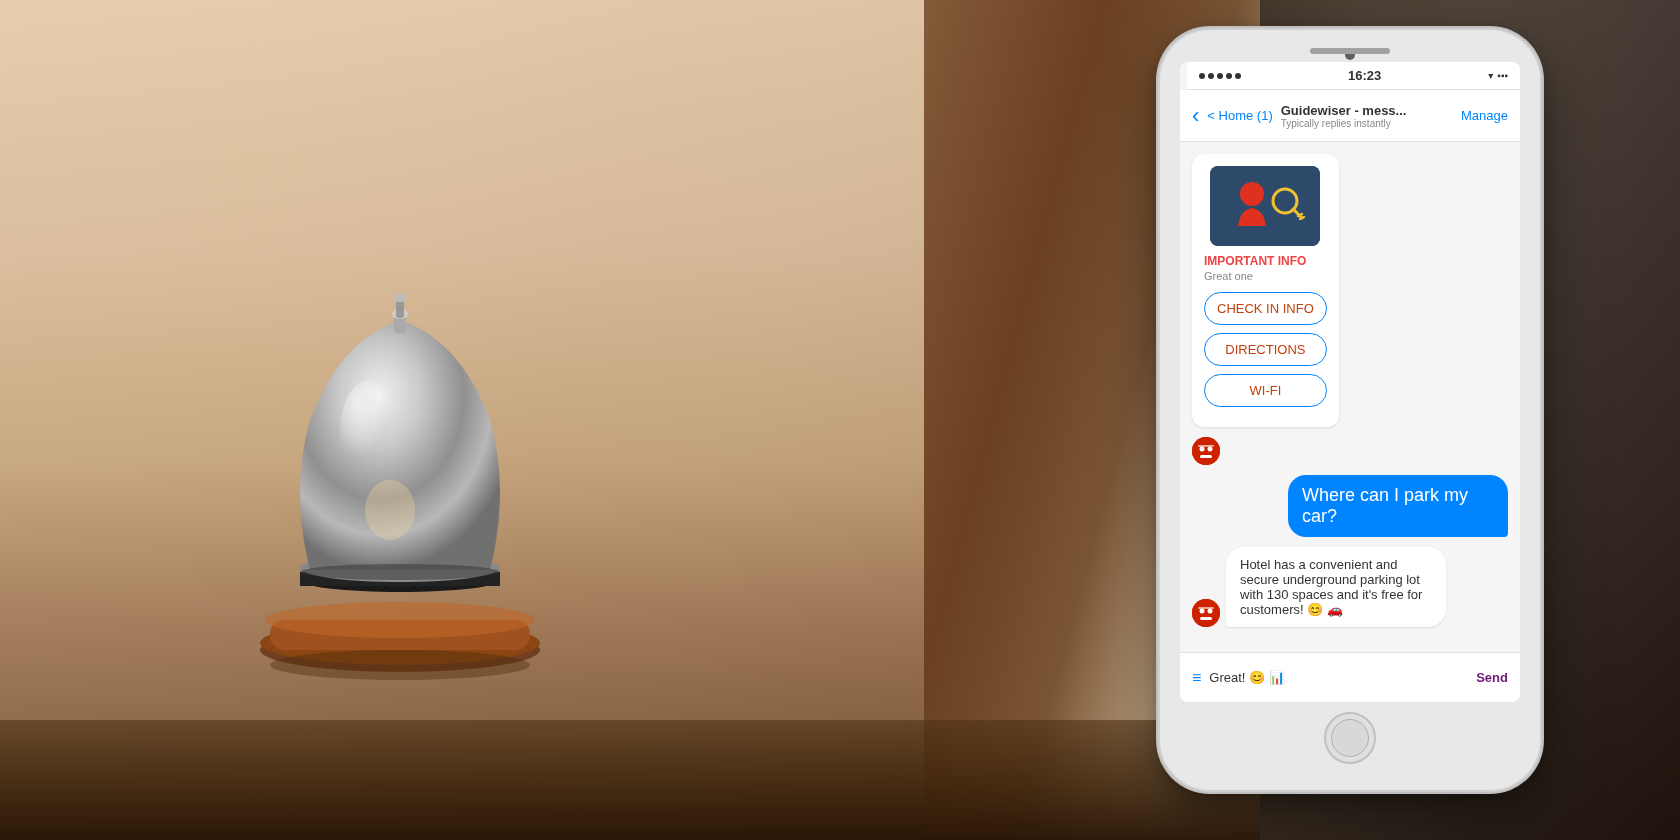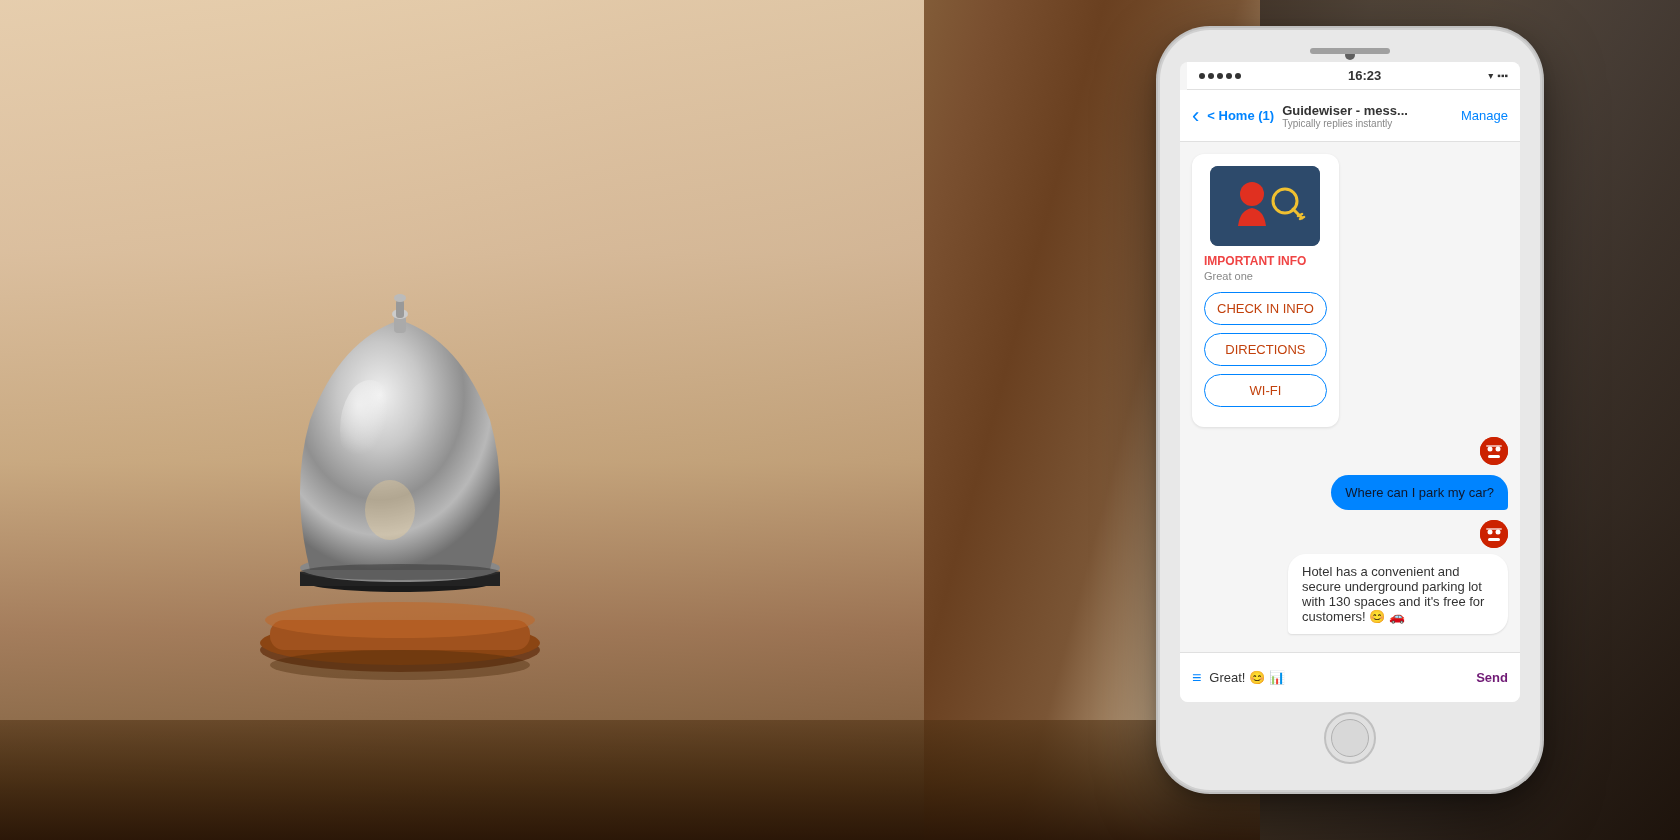--- a/index.html
+++ b/index.html
@@ -258,21 +258,21 @@
     .back-btn {
       color: #0084ff;
       font-size: 22px;
       display: flex;
       align-items: center;
     }
 
     .home-badge {
       color: #0084ff;
       font-size: 13px;
-      font-weight: 700;
+      font-weight: 400;
     }
 
     .header-center {
       flex: 1;
     }
 
     .header-title {
       font-size: 13px;
       font-weight: 600;
       color: #333;
@@ -354,43 +354,42 @@
 
     .option-btn:last-child {
       margin-bottom: 8px;
     }
 
     
     .bot-row {
       display: flex;
       align-items: flex-end;
       gap: 6px;
-      flex-direction: column;
     }
 
     .bot-icon {
       width: 28px;
       height: 28px;
       border-radius: 50%;
       background: #cc2200;
       display: flex;
       align-items: center;
       justify-content: center;
       font-size: 14px;
       flex-shrink: 0;
     }
 
     
     .user-bubble {
       align-self: flex-end;
       background: #0084ff;
-      color: #0f172a;
+      color: #ffffff;
       border-radius: 18px 18px 4px 18px;
       padding: 10px 14px;
-      font-size: 13px;
+      font-size: 18px;
       max-width: 220px;
     }
 
     
     .bot-bubble {
       background: white;
       color: #333;
       border-radius: 18px 18px 18px 4px;
       padding: 10px 14px;
       font-size: 13px;

